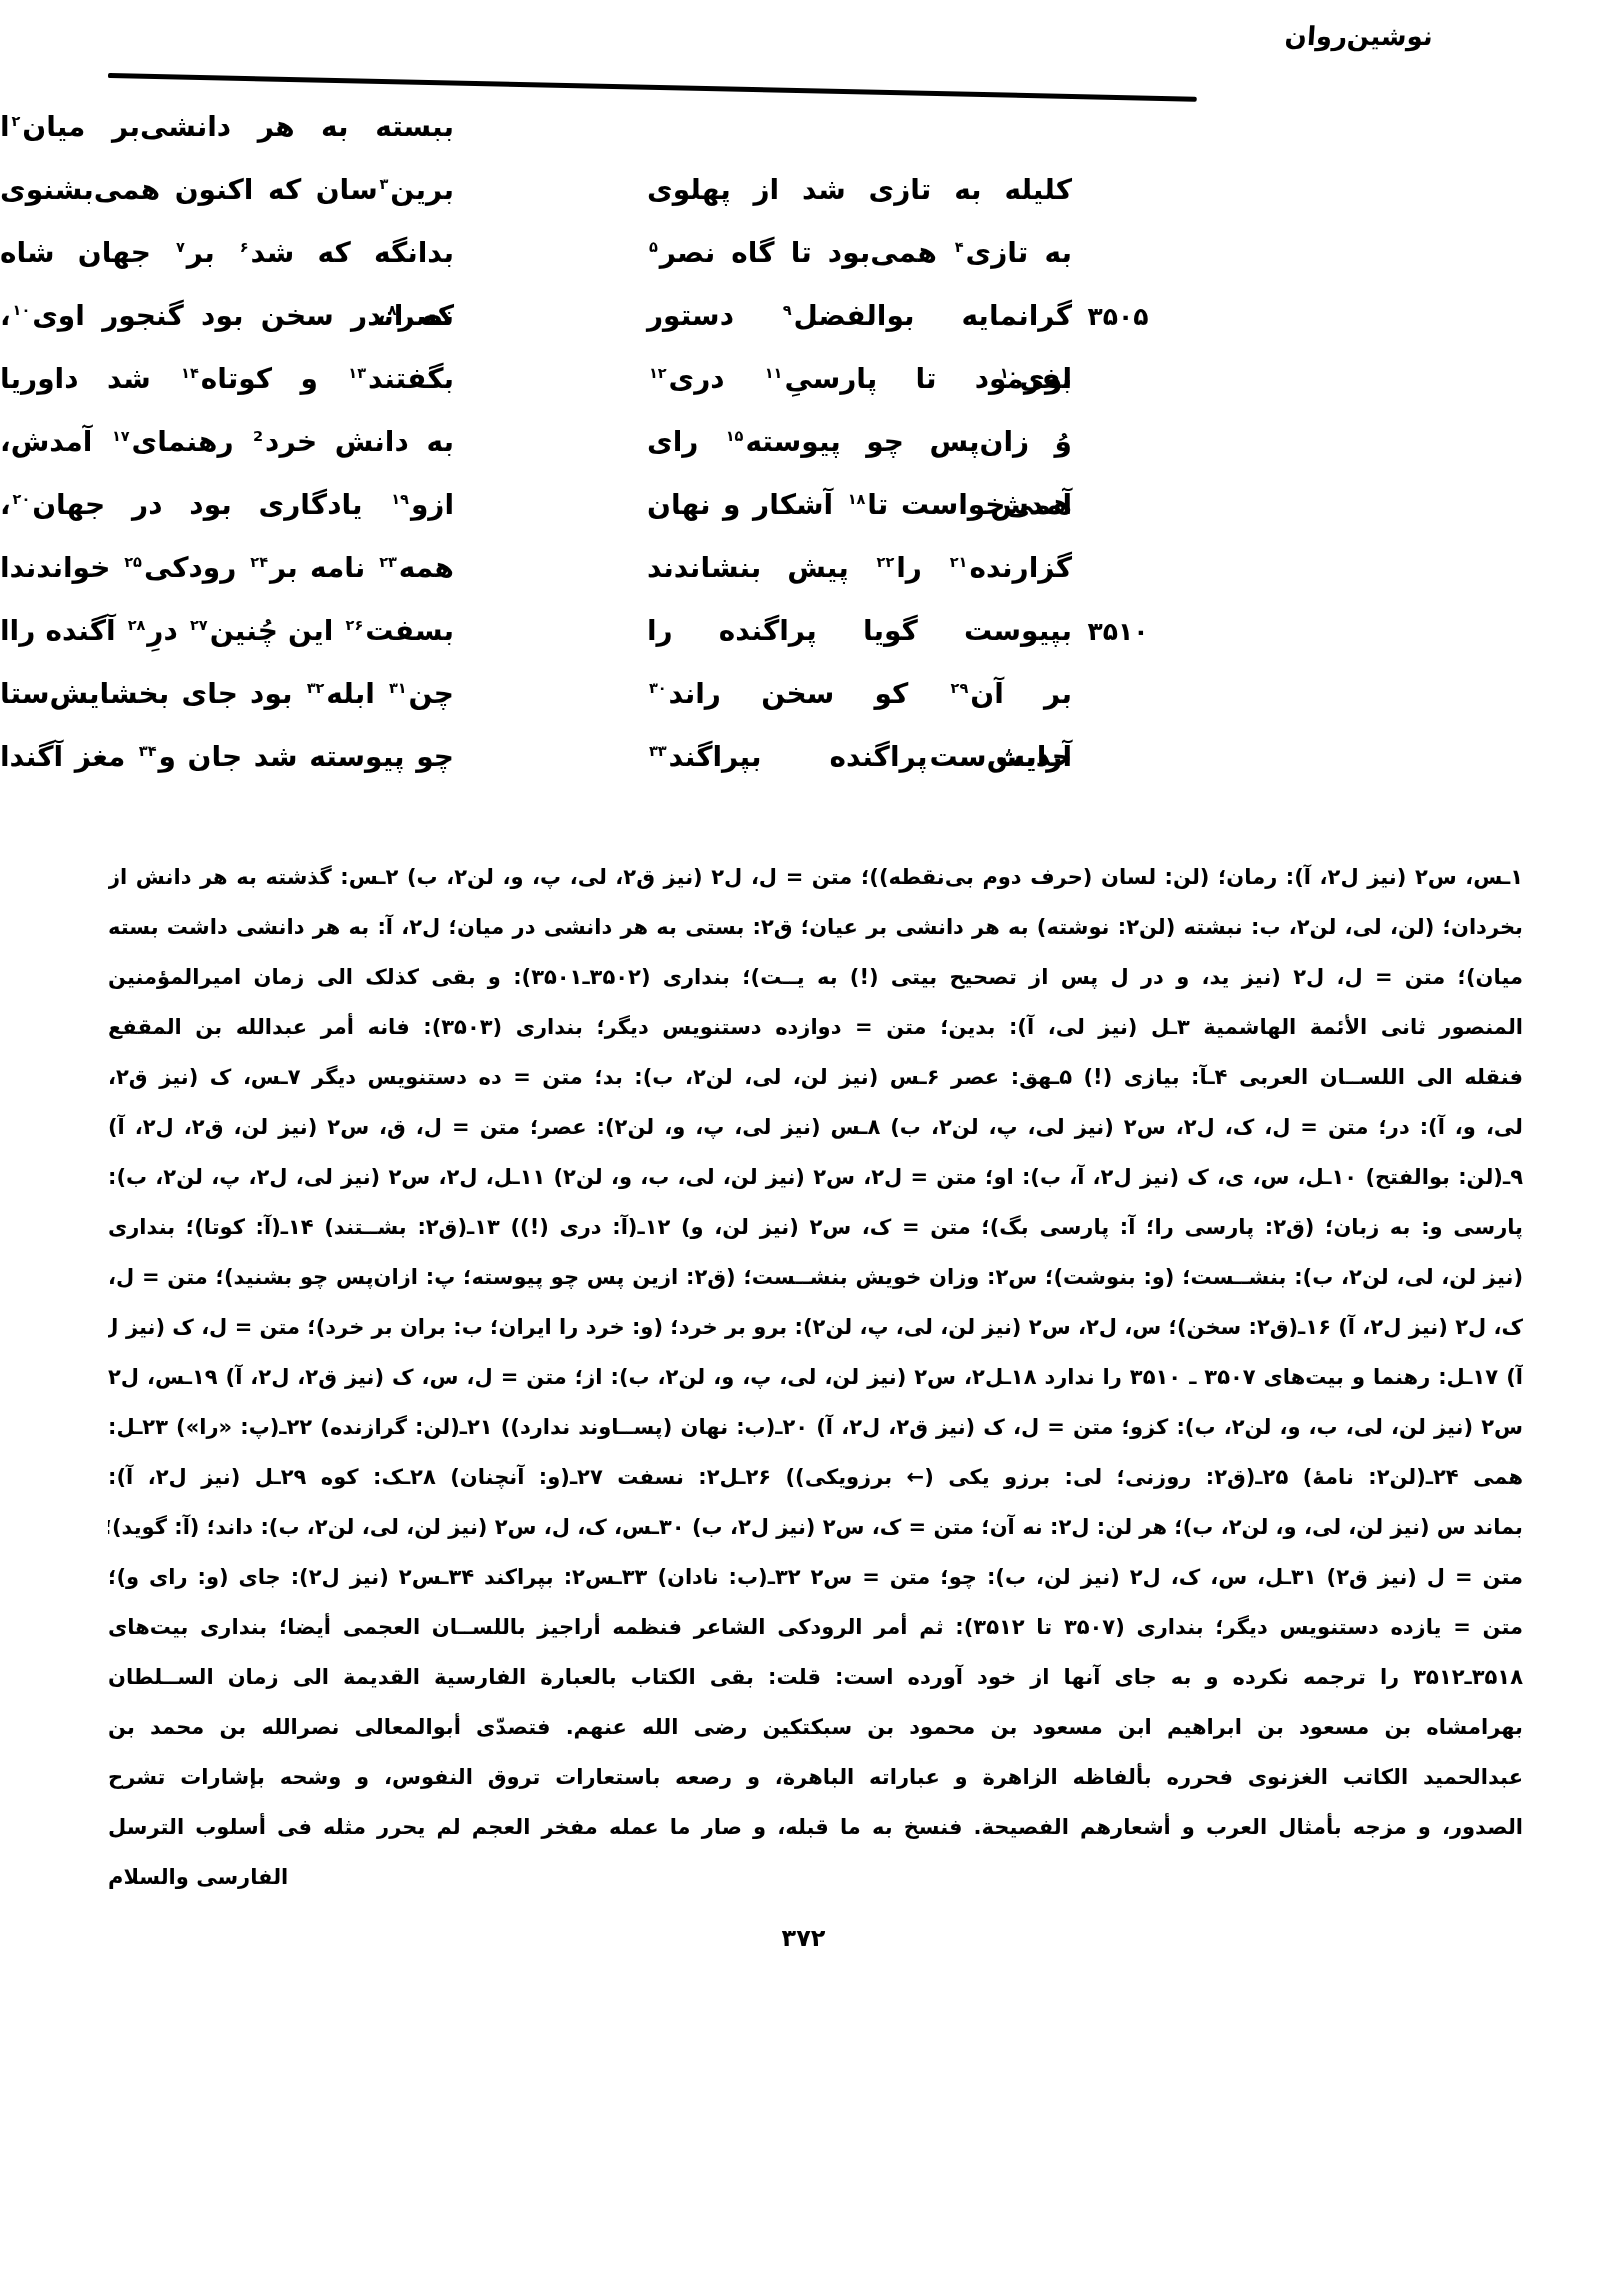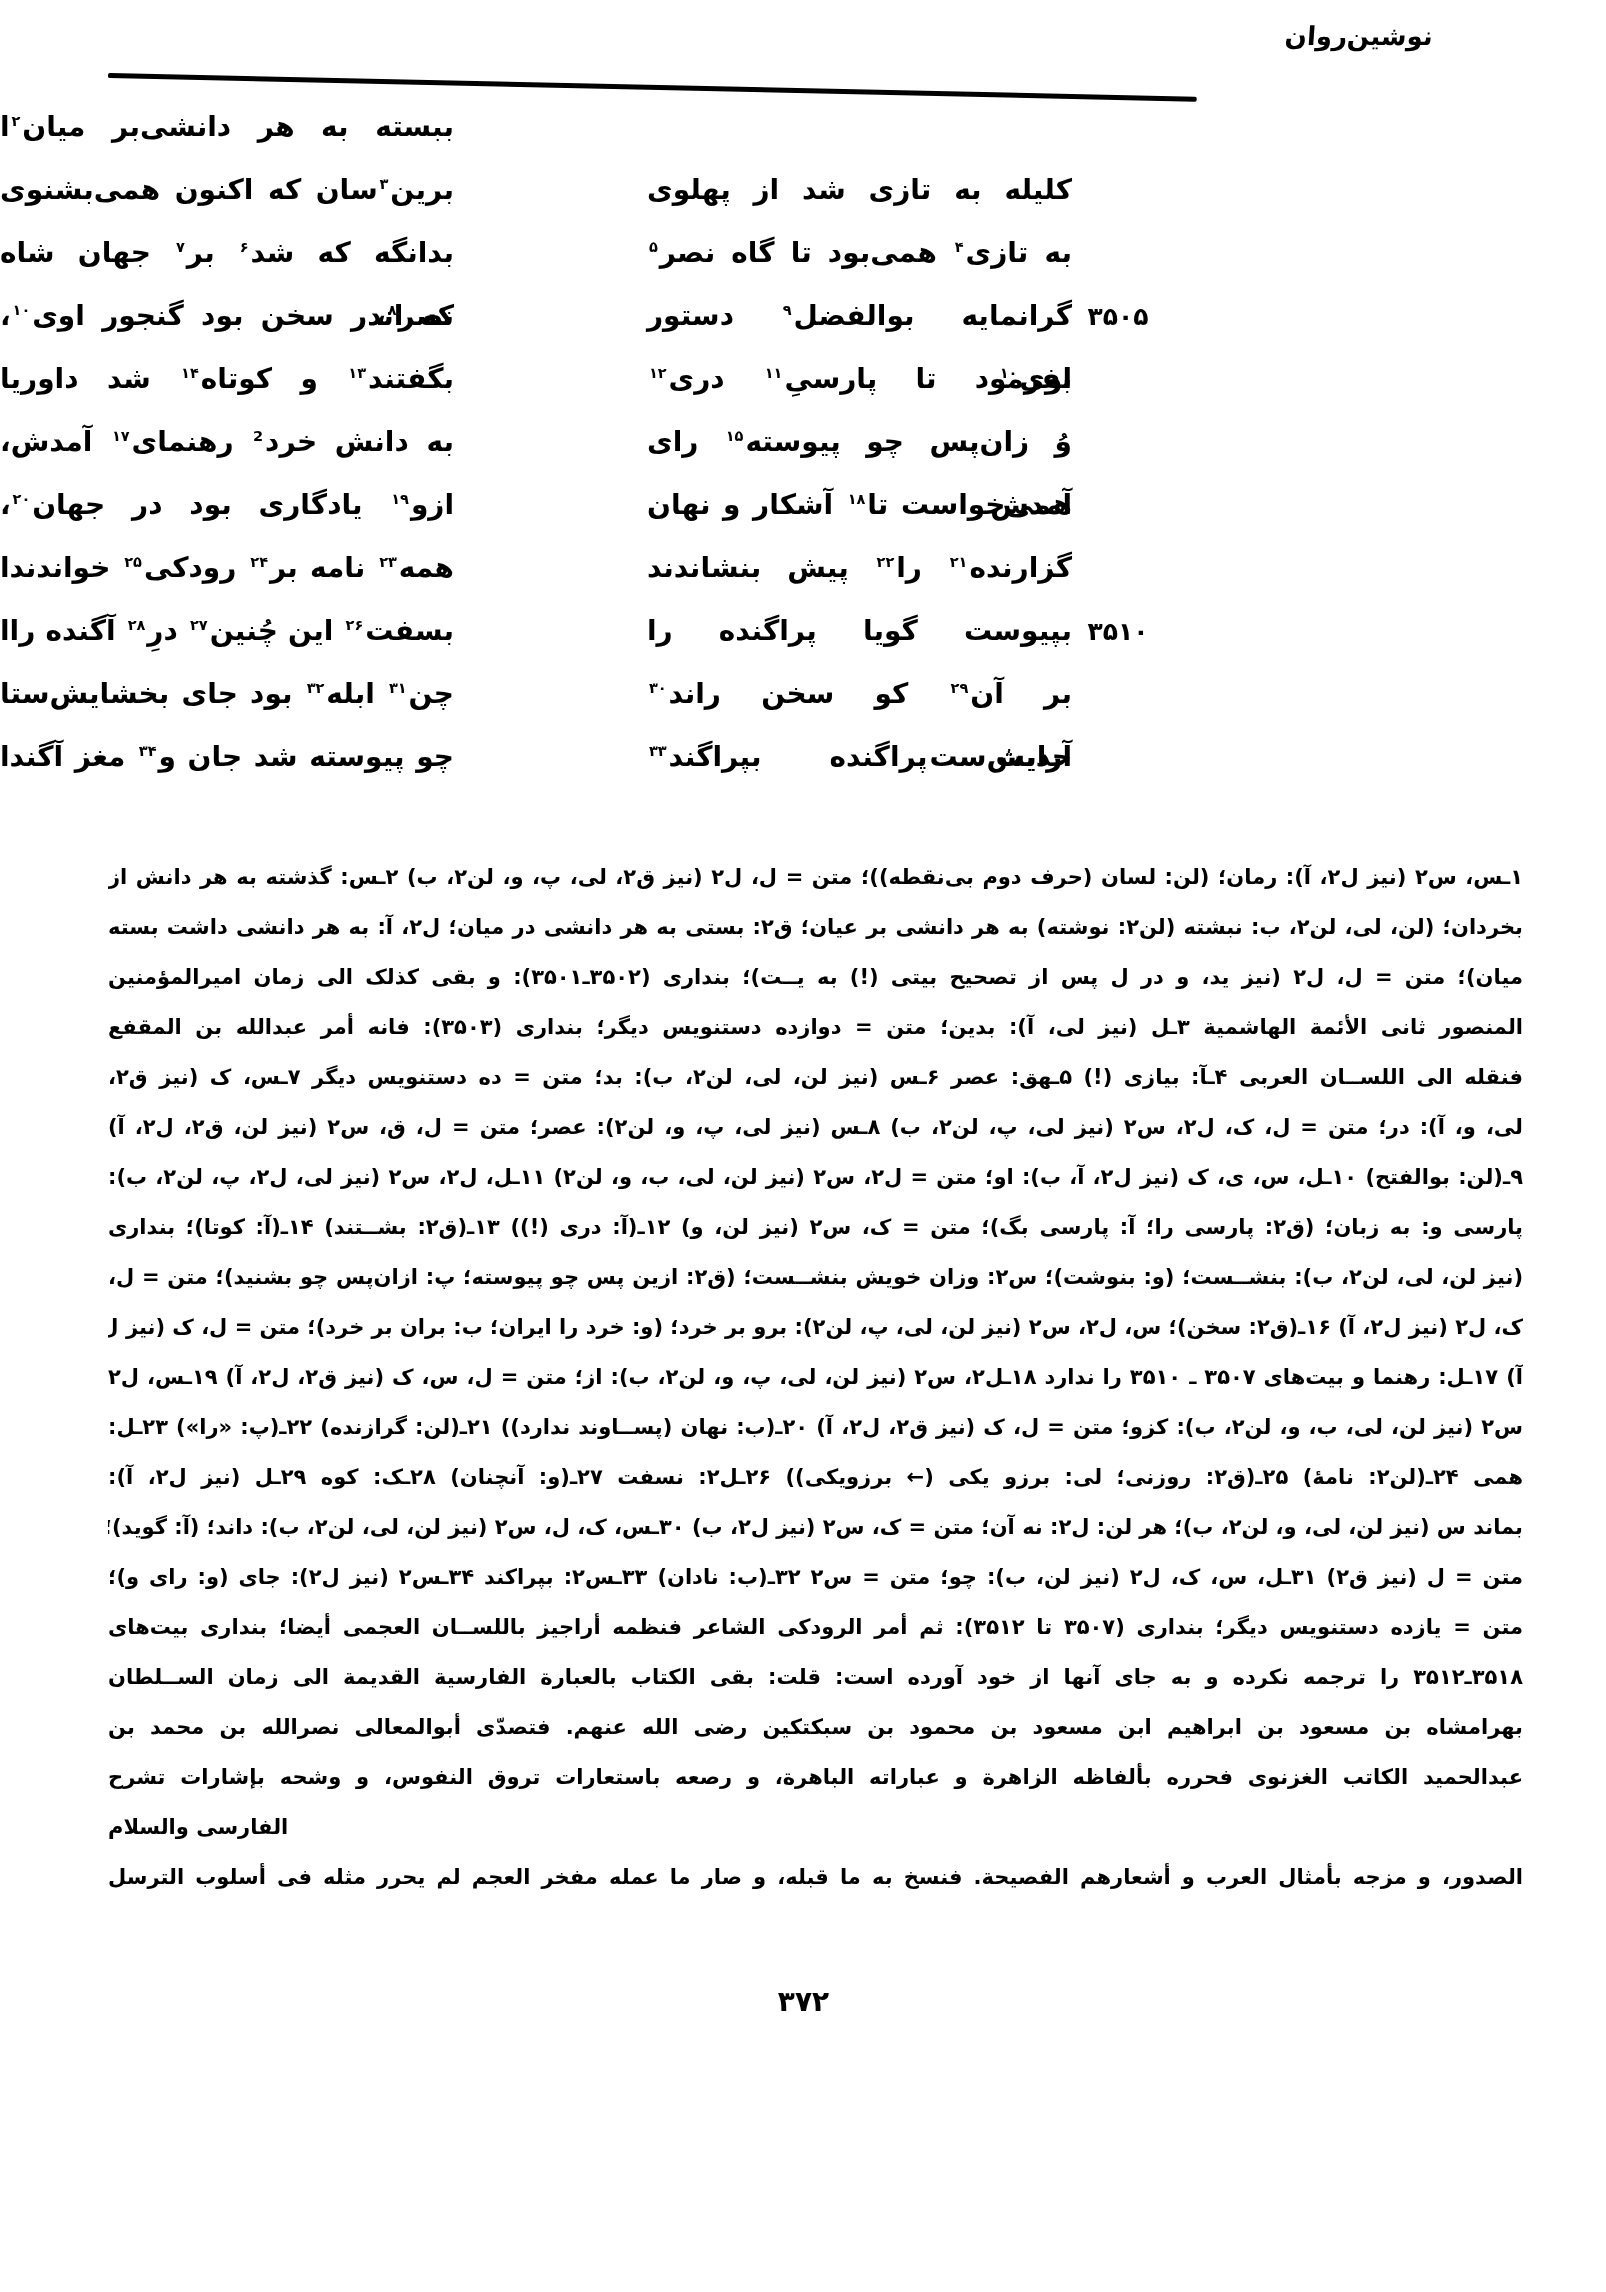--- a/index.html
+++ b/index.html
@@ -48,22 +48,22 @@
     height:50px;line-height:50px;font-size:21px;font-weight:bold;
     direction:rtl;text-align:justify;text-align-last:justify;-moz-text-align-last:justify;
     white-space:nowrap;overflow:hidden;
   }
   .fn-line.fn-last{
     text-align:left;text-align-last:left;-moz-text-align-last:left;
   }
 
   
   .page-number{
-    position:absolute;top:1985px;left:0;width:100%;
-    text-align:center;font-size:28px;font-weight:bold;letter-spacing:1.9px;
+    position:absolute;top:1924px;left:0;width:100%;
+    text-align:center;font-size:24px;font-weight:bold;letter-spacing:1.9px;
   }
 </style>
 </head>
 <body>
 
 <div class="page">
 
   <div class="header-title">نوشین‌روان</div>
 
   <div class="header-rule"></div>
@@ -149,20 +149,20 @@
       <div class="fn-line">ک، ل۲ (نیز ل۲، آ)   ۱۶ـ(ق۲: سخن)؛ س، ل۲، س۲ (نیز لن، لی، پ، لن۲): برو بر خرد؛ (و: خرد را ایران؛ ب: بران بر خرد)؛ متن = ل، ک (نیز ل۲،</div>
       <div class="fn-line">آ)   ۱۷ـل: رهنما و بیت‌های ۳۵۰۷ ـ ۳۵۱۰ را ندارد   ۱۸ـل۲، س۲ (نیز لن، لی، پ، و، لن۲، ب): از؛ متن = ل، س، ک (نیز ق۲، ل۲، آ)   ۱۹ـس، ل۲</div>
       <div class="fn-line">س۲ (نیز لن، لی، ب، و، لن۲، ب): کزو؛ متن = ل، ک (نیز ق۲، ل۲، آ)   ۲۰ـ(ب: نهان (پســاوند ندارد))   ۲۱ـ(لن: گرازنده)   ۲۲ـ(پ: «را»)   ۲۳ـل:</div>
       <div class="fn-line">همی   ۲۴ـ(لن۲: نامۀ)   ۲۵ـ(ق۲: روزنی؛ لی: برزو یکی (← برزویکی))   ۲۶ـل۲: نسفت   ۲۷ـ(و: آنچنان)   ۲۸ـک: کوه   ۲۹ـل (نیز ل۲، آ):</div>
       <div class="fn-line">بماند س (نیز لن، لی، و، لن۲، ب)؛ هر لن: ل۲: نه آن؛ متن = ک، س۲ (نیز ل۲، ب)   ۳۰ـس، ک، ل، س۲ (نیز لن، لی، لن۲، ب): داند؛ (آ: گوید)؛</div>
       <div class="fn-line">متن = ل (نیز ق۲)   ۳۱ـل، س، ک، ل۲ (نیز لن، ب): چو؛ متن = س۲   ۳۲ـ(ب: نادان)   ۳۳ـس۲: بپراکند   ۳۴ـس۲ (نیز ل۲): جای (و: رای و)؛</div>
       <div class="fn-line">متن = یازده دستنویس دیگر؛ بنداری (۳۵۰۷ تا ۳۵۱۲): ثم أمر الرودکی الشاعر فنظمه أراجیز باللســان العجمی أیضا؛ بنداری بیت‌های</div>
       <div class="fn-line">۳۵۱۸ـ۳۵۱۲ را ترجمه نکرده و به جای آنها از خود آورده است: قلت: بقی الکتاب بالعبارة الفارسیة القدیمة الی زمان الســلطان</div>
       <div class="fn-line">بهرامشاه بن مسعود بن ابراهیم ابن مسعود بن محمود بن سبکتکین رضی الله عنهم. فتصدّی أبوالمعالی نصرالله بن محمد بن</div>
       <div class="fn-line">عبدالحمید الکاتب الغزنوی فحرره بألفاظه الزاهرة و عباراته الباهرة، و رصعه باستعارات تروق النفوس، و وشحه بإشارات تشرح</div>
+      <div class="fn-line">الصدور، و مزجه بأمثال العرب و أشعارهم الفصیحة. فنسخ به ما قبله، و صار ما عمله مفخر العجم لم یحرر مثله فی أسلوب الترسل</div>
       <div class="fn-line fn-last">الفارسی والسلام</div>
-      <div class="fn-line">الصدور، و مزجه بأمثال العرب و أشعارهم الفصیحة. فنسخ به ما قبله، و صار ما عمله مفخر العجم لم یحرر مثله فی أسلوب الترسل</div>
     </div>
 
   <div class="page-number">۳۷۲</div>
 
 </div>
 
 
 </body></html>

